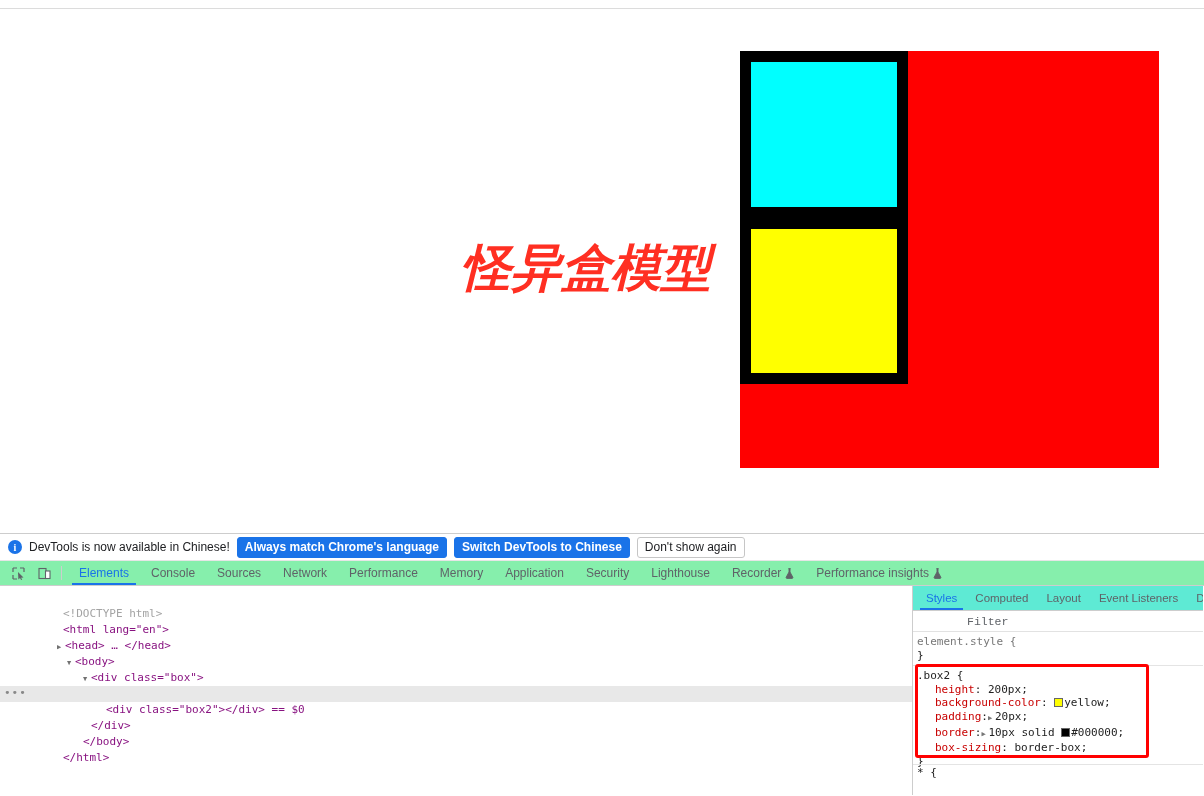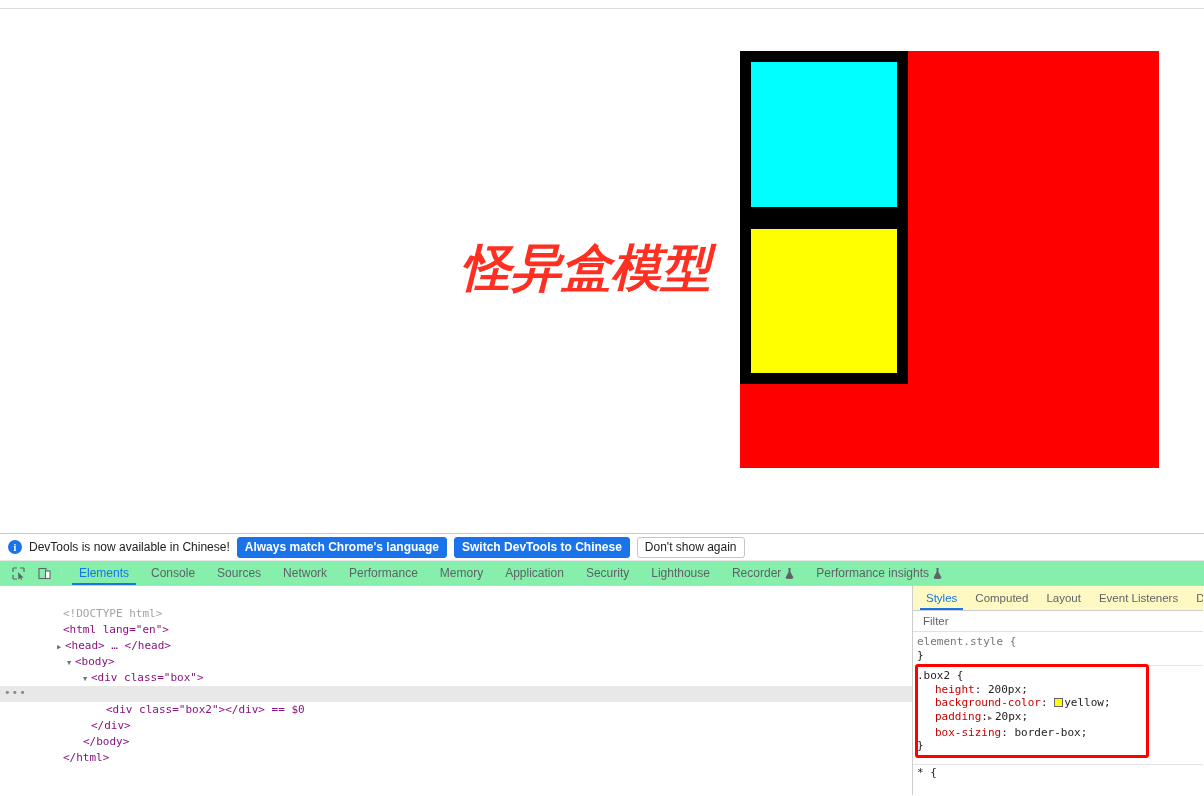--- a/index.html
+++ b/index.html
@@ -160,21 +160,21 @@
   #styles-pane {
     width: 290px;
     background: #ffffff;
     overflow: hidden;
     position: relative;
   }
   #styles-tabs {
     height: 25px;
     display: flex; align-items: stretch;
     border-bottom: 1px solid #cdcdcd;
-    background: #fef9c3;
+    background: #5eead4;
     padding-left: 4px;
   }
   .stab {
     display: flex; align-items: center;
     padding: 0 9px; font-size: 11.5px; color: #5f6368;
     white-space: nowrap; cursor: pointer; position: relative;
   }
   .stab.selected { color: #1a73e8; }
   .stab.selected::after {
     content: ""; position: absolute; left: 3px; right: 3px; bottom: 0;
@@ -182,22 +182,23 @@
   }
   #filter-row {
     height: 21px;
     border-bottom: 1px solid #e2e2e2;
     display: flex; align-items: center;
     padding-left: 8px;
   }
   #filter-input {
     border: none; outline: none; width: 240px;
     font-size: 11.5px; color: #202124;
-    font-family: Liberation Sans, sans-serif;
+    font-family: Liberation Mono, monospace;
     background: transparent;
+    margin-left: 44px;
   }
   #filter-input::placeholder { color: #5f6368; }
 
   .css-block {
     font-family: "DejaVu Sans Mono", monospace;
     font-size: 11px;
     line-height: 13.6px;
     color: #222;
     padding: 3px 0 3px 4px;
     position: relative;
@@ -391,20 +392,23 @@
         </div>
 
         <div class="indent">
           <span class="prop">background-color</span><span class="val">: </span><span class="swatch" style="background:#ffff00;"></span><span class="val">yellow</span><span class="val">;</span>
         </div>
 
         <div class="indent">
           <span class="prop">padding</span><span class="val">:</span><span class="tri">▶</span><span class="val">20px</span><span class="val">;</span>
         </div>
 
+        <div class="indent">
+          <span class="prop">border</span><span class="val">:</span><span class="tri">▶</span><span class="val">10px solid </span><span class="swatch" style="background:#000000;"></span><span class="val">#000000;</span>
+        </div>
 
         <div class="indent">
           <span class="prop">box-sizing</span><span class="val">: </span><span class="val">border-box</span><span class="val">;</span>
         </div>
 
         <div>}</div>
       </div>
 
       <div id="highlight-rect" style="border-color: rgb(255, 0, 0);"></div>
       <div id="tail-rule"></div>

